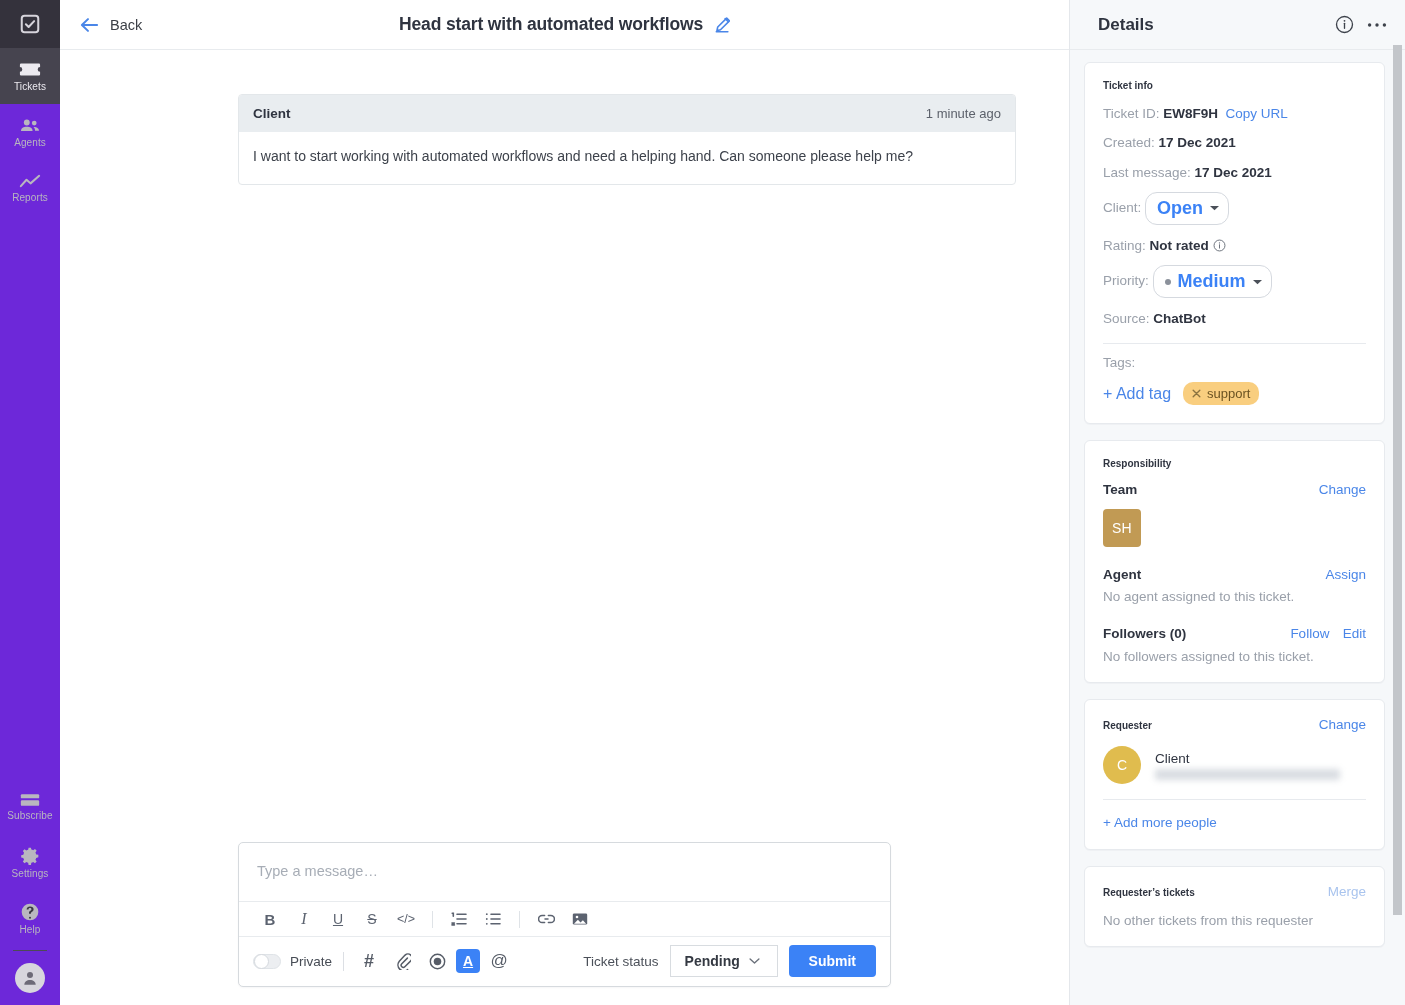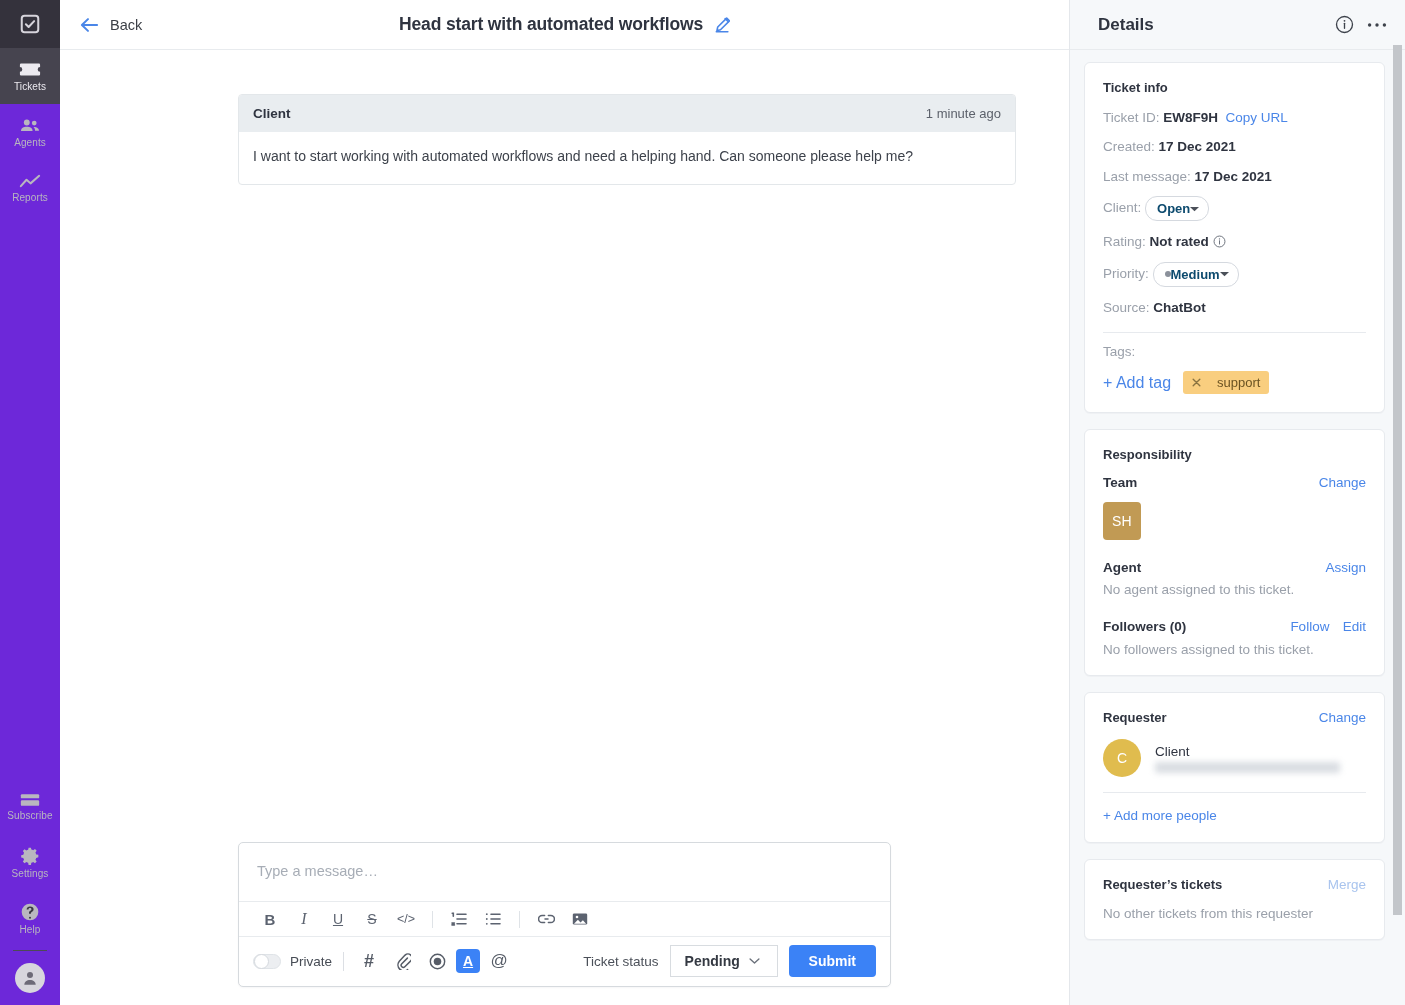--- a/index.html
+++ b/index.html
@@ -153,38 +153,38 @@
   .dh-icon { margin-left: 13px; cursor: pointer; color: #3d424b; display:flex; }
   .details-body {
     flex: 1 1 auto; overflow: hidden; padding: 12px 20px 12px 14px;
     position: relative;
   }
   .card {
     background: #fff; border: 1px solid #e7eaee; border-radius: 6px;
     padding: 17px 18px 18px; margin-bottom: 16px;
     box-shadow: 0 1px 1px rgba(20,30,50,.03);
   }
-  .card-title { font-size: 13px; font-weight: bold; color: #2f3440; margin-bottom: 13px; }
+  .card-title { font-size: 10px; font-weight: bold; color: #2f3440; margin-bottom: 13px; }
   .row { font-size: 13.5px; color: #9aa0aa; margin-bottom: 9px; line-height: 1.5; }
   .row .val { color: #2f3440; font-weight: bold; }
   .link { color: #4a86e8; cursor: pointer; }
   .link.muted { color: #a9c4ee; }
   .pill {
-    display: inline-flex; align-items: center; 
+    display: inline-flex; align-items: center; gap: 7px;
     border: 1px solid #d5d9df; border-radius: 12px;
-    padding: 2px 9px 2px 11px; font-size: 13px; color: #0c4a6e; font-weight: bold;
+    padding: 2px 9px 2px 11px; font-size: 18px; color: #3b82f6; font-weight: bold;
     cursor: pointer; vertical-align: middle;
   }
   .pill .dot { width: 6px; height: 6px; border-radius: 50%; background: #8b919b; }
   .divider { height: 1px; background: #e7eaee; margin: 14px 0 11px; }
   .tags-label { font-size: 13.5px; color: #9aa0aa; margin-bottom: 12px; }
   .tags-row { display: flex; align-items: center; gap: 12px; }
   .tag-chip {
-    display: inline-flex; align-items: center; gap: 16px;
-    background: #f9ce7f; color: #6b5322; border-radius: 3px;
+    display: inline-flex; align-items: center; gap: 6px;
+    background: #f9ce7f; color: #6b5322; border-radius: 10px;
     padding: 4px 9px; font-size: 13px; cursor: pointer;
   }
   .sec-row { display: flex; align-items: baseline; justify-content: space-between; }
   .sec-label { font-size: 13.5px; font-weight: bold; color: #2f3440; }
   .sec-link { font-size: 13.5px; }
   .person { display: flex; align-items: center; gap: 14px; margin-top: 12px; }
   .avatar-sq {
     width: 38px; height: 38px; border-radius: 4px; background: #c19a54;
     display: flex; align-items: center; justify-content: center;
     color: #fff; font-size: 14px; letter-spacing: .4px;

